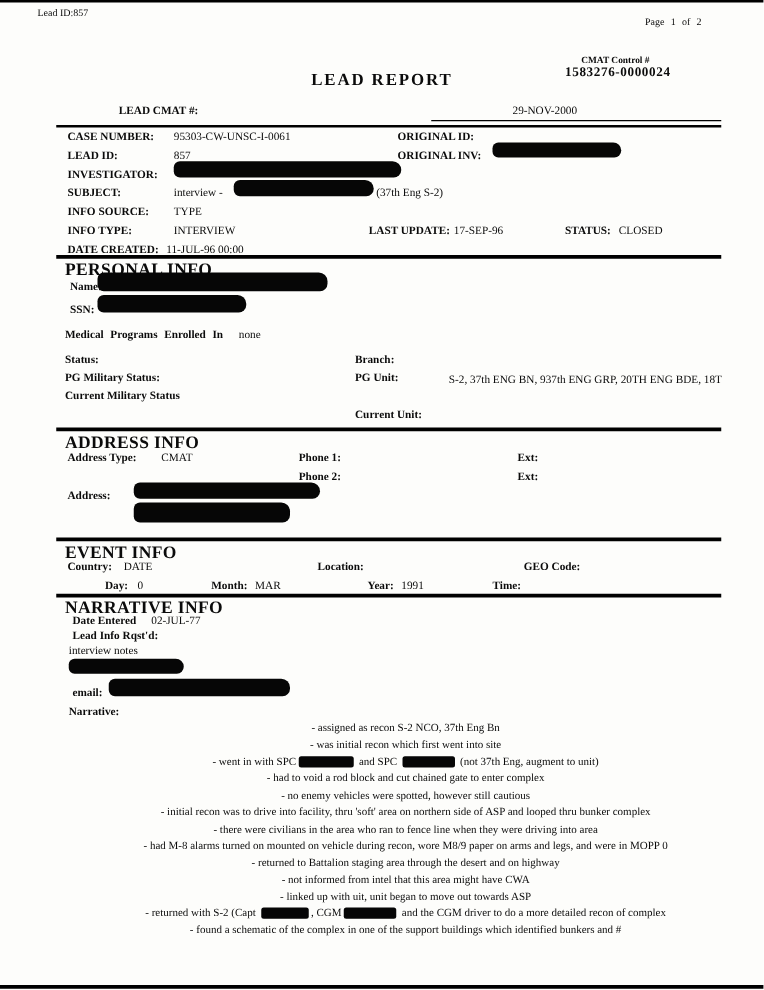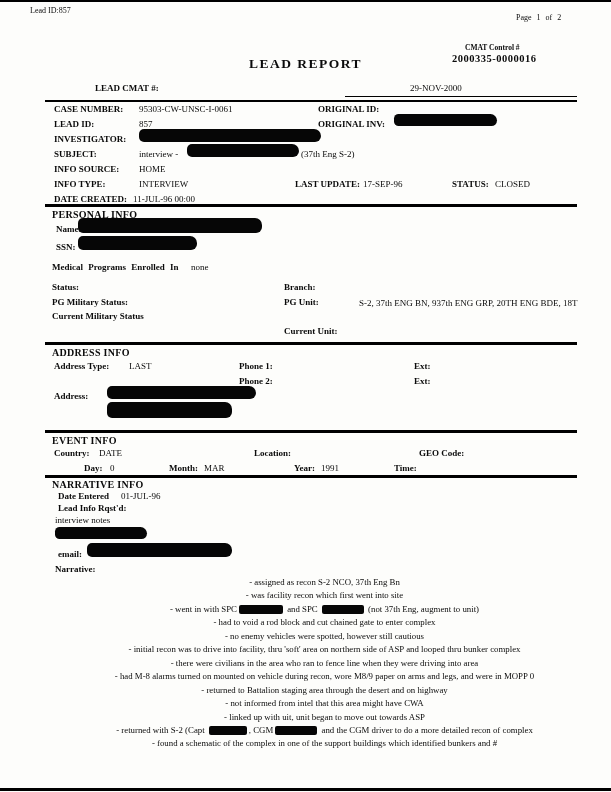--- a/index.html
+++ b/index.html
@@ -4,41 +4,41 @@
 <style>
   html,body{margin:0;padding:0;background:#ffffff;}
   .page{position:relative;width:611px;height:792px;background:#fdfdfb;font-family:Liberation Serif, serif;color:#0b0b0b;overflow:hidden;}
   .abs{position:absolute;white-space:nowrap;line-height:1.15;}
   .b{font-weight:700;text-align:right;}
   .f75{font-size:7.5px;}
   .f8{font-size:8px;}
   .f9{font-size:9px;}
   .title{font-size:13.5px;font-weight:700;letter-spacing:1.5px;}
   .cmatnum{font-size:10.5px;font-weight:700;letter-spacing:.5px;}
-  .sec{font-size:10px;font-weight:700;letter-spacing:.3px;}
+  .sec{font-size:14px;font-weight:700;letter-spacing:.3px;}
   .hr{position:absolute;background:#000;}
   .redact{position:absolute;background:#060606;border-radius:5px 7px 6px 5px;}
   .redact-inline{display:inline-block;background:#060606;border-radius:2px;height:9px;vertical-align:text-bottom;margin:0 2px;}
   .wrapbox{position:absolute;white-space:normal;line-height:12.5px;margin-left:25px;}
   .nlines{position:absolute;left:52px;top:576px;width:545px;text-align:center;}
   .nline{font-size:8.8px;line-height:13.45px;white-space:nowrap;}
 </style>
 </head>
 <body>
 
 <div class="page">
 
   <div class="hr" style="left:0;top:0;width:611px;height:1.5px"></div>
   <div class="hr" style="left:0;top:788px;width:611px;height:2.5px"></div>
 
   <span class="abs f8" style="left:30px;top:6px">Lead ID:857</span>
   <span class="abs f8" style="left:516px;top:13px;word-spacing:3px">Page 1 of 2</span>
   <div class="abs title" style="left:0;top:56px;width:611px;text-align:center">LEAD REPORT</div>
   <span class="abs b f75" style="left:465px;top:44px">CMAT Control #</span>
-  <span class="abs cmatnum" style="left:452px;top:53px">2000335-0000016</span>
+  <span class="abs cmatnum" style="left:452px;top:53px">1583276-0000024</span>
   <span class="abs b f9" style="left:95px;top:83px">LEAD CMAT #:</span>
   <span class="abs f9" style="left:410px;top:83px">29-NOV-2000</span>
   <div class="hr" style="left:345px;top:96px;width:232px;height:1px"></div>
 
   <div class="hr" style="left:45px;top:100px;width:532px;height:2px"></div>
 
   <span class="abs b f9" style="left:54px;top:104px">CASE NUMBER:</span>
   <span class="abs f9" style="left:139px;top:104px">95303-CW-UNSC-I-0061</span>
   <span class="abs b f9" style="left:318px;top:104px">ORIGINAL ID:</span>
 
@@ -49,21 +49,21 @@
 
   <span class="abs b f9" style="left:54px;top:134px">INVESTIGATOR:</span>
   <div class="redact" style="left:139px;top:129px;width:182px;height:13px"></div>
 
   <span class="abs b f9" style="left:54px;top:149px">SUBJECT:</span>
   <span class="abs f9" style="left:139px;top:149px">interview -</span>
   <div class="redact" style="left:187px;top:144px;width:112px;height:13px"></div>
   <span class="abs f9" style="left:301px;top:149px">(37th Eng S-2)</span>
 
   <span class="abs b f9" style="left:54px;top:164px">INFO SOURCE:</span>
-  <span class="abs f9" style="left:139px;top:164px">HOME</span>
+  <span class="abs f9" style="left:139px;top:164px">TYPE</span>
 
   <span class="abs b f9" style="left:54px;top:179px">INFO TYPE:</span>
   <span class="abs f9" style="left:139px;top:179px">INTERVIEW</span>
   <span class="abs b f9" style="left:295px;top:179px">LAST UPDATE:</span>
   <span class="abs f9" style="left:363px;top:179px">17-SEP-96</span>
   <span class="abs b f9" style="left:452px;top:179px">STATUS:</span>
   <span class="abs f9" style="left:495px;top:179px">CLOSED</span>
 
   <span class="abs b f9" style="left:54px;top:194px">DATE CREATED:</span>
   <span class="abs f9" style="left:133px;top:194px">11-JUL-96 00:00</span>
@@ -87,21 +87,21 @@
   <span class="abs b f9" style="left:284px;top:297px">PG Unit:</span>
   <div class="wrapbox f9" style="left:334px;top:297px;width:238px">S-2, 37th ENG BN, 937th ENG GRP, 20TH ENG BDE, 18T</div>
 
   <span class="abs b f9" style="left:52px;top:311px">Current Military Status</span>
   <span class="abs b f9" style="left:284px;top:326px">Current Unit:</span>
 
   <div class="hr" style="left:45px;top:342px;width:532px;height:3px"></div>
   <span class="abs sec" style="left:52px;top:347px">ADDRESS INFO</span>
 
   <span class="abs b f9" style="left:54px;top:361px">Address Type:</span>
-  <span class="abs f9" style="left:129px;top:361px">LAST</span>
+  <span class="abs f9" style="left:129px;top:361px">CMAT</span>
   <span class="abs b f9" style="left:239px;top:361px">Phone 1:</span>
   <span class="abs b f9" style="left:414px;top:361px">Ext:</span>
 
   <span class="abs b f9" style="left:239px;top:376px">Phone 2:</span>
   <span class="abs b f9" style="left:414px;top:376px">Ext:</span>
 
   <span class="abs b f9" style="left:54px;top:391px">Address:</span>
   <div class="redact" style="left:107px;top:386px;width:149px;height:13px"></div>
   <div class="redact" style="left:107px;top:402px;width:125px;height:16px"></div>
 
@@ -118,33 +118,33 @@
   <span class="abs b f9" style="left:169px;top:463px">Month:</span>
   <span class="abs f9" style="left:204px;top:463px">MAR</span>
   <span class="abs b f9" style="left:294px;top:463px">Year:</span>
   <span class="abs f9" style="left:321px;top:463px">1991</span>
   <span class="abs b f9" style="left:394px;top:463px">Time:</span>
 
   <div class="hr" style="left:45px;top:475px;width:532px;height:3px"></div>
   <span class="abs sec" style="left:52px;top:479px">NARRATIVE INFO</span>
 
   <span class="abs b f9" style="left:58px;top:491px">Date Entered</span>
-  <span class="abs f9" style="left:121px;top:491px">01-JUL-96</span>
+  <span class="abs f9" style="left:121px;top:491px">02-JUL-77</span>
   <span class="abs b f9" style="left:58px;top:503px">Lead Info Rqst'd:</span>
   <span class="abs f9" style="left:55px;top:515px">interview notes</span>
   <div class="redact" style="left:55px;top:527px;width:92px;height:12px"></div>
 
   <span class="abs b f9" style="left:58px;top:549px">email:</span>
   <div class="redact" style="left:87px;top:543px;width:145px;height:14px"></div>
 
   <span class="abs b f9" style="left:55px;top:564px">Narrative:</span>
 
   <div class="nlines">
       <div class="nline">- assigned as recon S-2 NCO, 37th Eng Bn</div>
-      <div class="nline">- was facility recon which first went into site</div>
+      <div class="nline">- was initial recon which first went into site</div>
       <div class="nline">- went in with SPC<span class="redact-inline" style="width: 44px;"></span> and SPC <span class="redact-inline" style="width: 42px;"></span> (not 37th Eng, augment to unit)</div>
       <div class="nline">- had to void a rod block and cut chained gate to enter complex</div>
       <div class="nline">- no enemy vehicles were spotted, however still cautious</div>
       <div class="nline">- initial recon was to drive into facility, thru 'soft' area on northern side of ASP and looped thru bunker complex</div>
       <div class="nline">- there were civilians in the area who ran to fence line when they were driving into area</div>
       <div class="nline">- had M-8 alarms turned on mounted on vehicle during recon, wore M8/9 paper on arms and legs, and were in MOPP 0</div>
       <div class="nline">- returned to Battalion staging area through the desert and on highway</div>
       <div class="nline">- not informed from intel that this area might have CWA</div>
       <div class="nline">- linked up with uit, unit began to move out towards ASP</div>
       <div class="nline">- returned with S-2 (Capt <span class="redact-inline" style="width: 38px;"></span>, CGM<span class="redact-inline" style="width: 42px;"></span> and the CGM driver to do a more detailed recon of complex</div>

